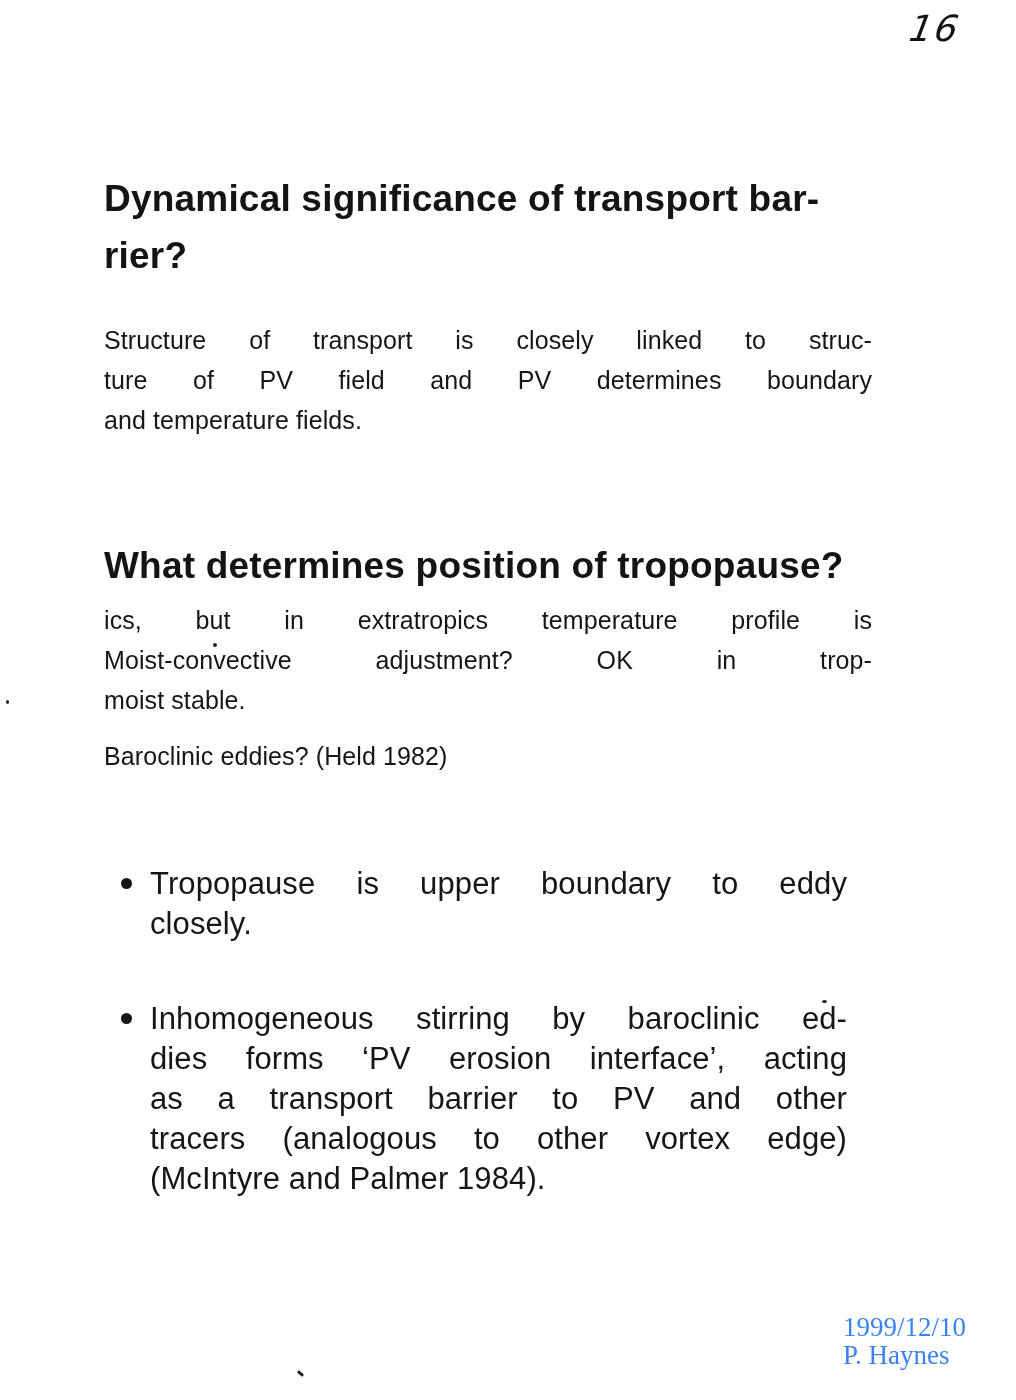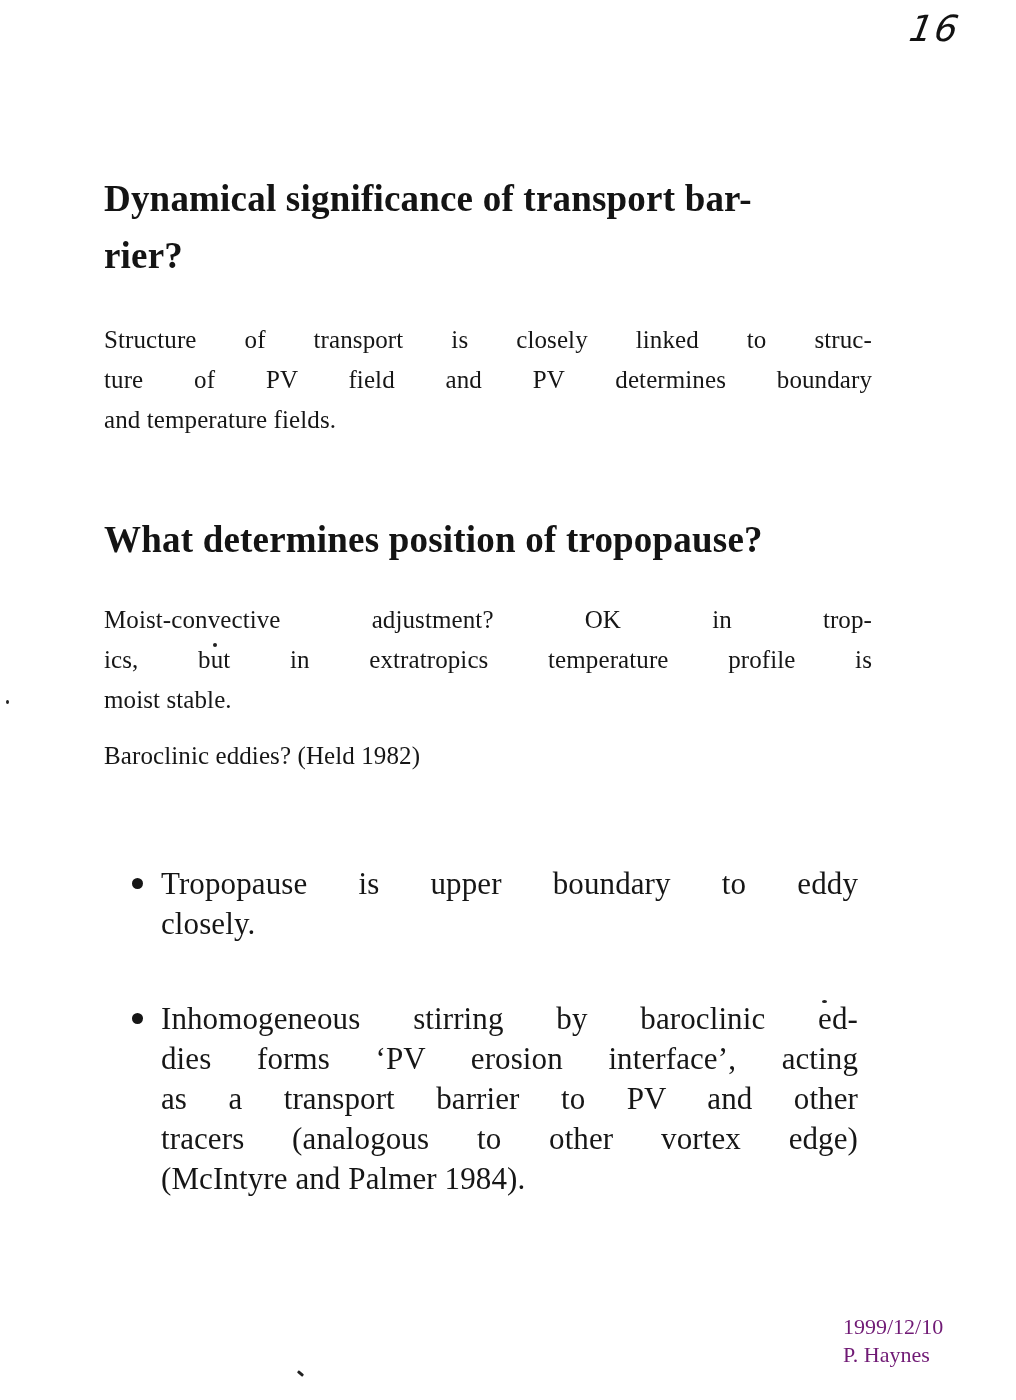--- a/index.html
+++ b/index.html
@@ -6,21 +6,21 @@
   .page {
     position: relative;
     width: 1016px;
     height: 1400px;
     background: #ffffff;
     font-family: "Liberation Sans", "DejaVu Sans", sans-serif;
     color: #161616;
     overflow: hidden;
     margin: 0 auto;
   }
-  .abs { position: absolute; font-family: Liberation Serif, serif; }
+  .abs { position: absolute; }
 
   
   .page-number {
     left: 910px; top: 8px;
     font-family: "DejaVu Sans", sans-serif;
     font-size: 36px;
     font-weight: 300;
     font-style: oblique;
     transform: skewX(-10deg);
     letter-spacing: 2px;
@@ -45,21 +45,21 @@
     font-size: 25px;
     line-height: 40px;
     letter-spacing: 0.1px;
     color: #161616;
   }
   .line { white-space: normal; }
   .line.j { text-align: justify; text-align-last: justify; }
 
   
   .bullet-item {
-    left: 130px;
+    left: 119px;
     width: 728px;
     display: flex;
     align-items: flex-start;
   }
   .bullet-dot {
     flex: 0 0 31px;
     position: relative;
     height: 40px;
   }
   .bullet-dot::before {
@@ -74,23 +74,23 @@
     flex: 1 1 auto;
     font-size: 31px;
     line-height: 40px;
     letter-spacing: 0.1px;
   }
 
   
   .footer {
     left: 843px; top: 1313px;
     font-family: "Liberation Serif", "DejaVu Serif", serif;
-    font-size: 22px;
+    font-size: 27px;
     line-height: 28px;
-    color: #701a75;
+    color: #3b82f6;
     white-space: nowrap;
   }
 
   
   .speck { position: absolute; background: #222; border-radius: 50%; }
   .speck.tick { border-radius: 1px; transform: rotate(40deg); }
 </style>
 </head>
 <body>
 
@@ -102,25 +102,25 @@
     <div class="line">Dynamical significance of transport bar-</div>
     <div class="line">rier?</div>
   </div>
 
   <div class="abs body-block" style="top:320px">
     <div class="line j">Structure of transport is closely linked to struc-</div>
     <div class="line j">ture of PV field and PV determines boundary</div>
     <div class="line">and temperature fields.</div>
   </div>
 
-  <div class="abs heading" style="top:516px; line-height:48px;">What determines position of tropopause?</div>
+  <div class="abs heading" style="top:542px; line-height:48px;">What determines position of tropopause?</div>
 
   <div class="abs body-block" style="top:600px">
+    <div class="line j">ics, but in extratropics temperature profile is</div>
     <div class="line j">Moist-convective adjustment?  OK in trop-</div>
-    <div class="line j">ics, but in extratropics temperature profile is</div>
     <div class="line">moist stable.</div>
   </div>
 
   <div class="abs body-block" style="top:736px">
     <div class="line">Baroclinic eddies? (Held 1982)</div>
   </div>
 
   <div class="abs bullet-item" style="top:864px">
     <span class="bullet-dot"></span>
     <div class="bullet-lines">

